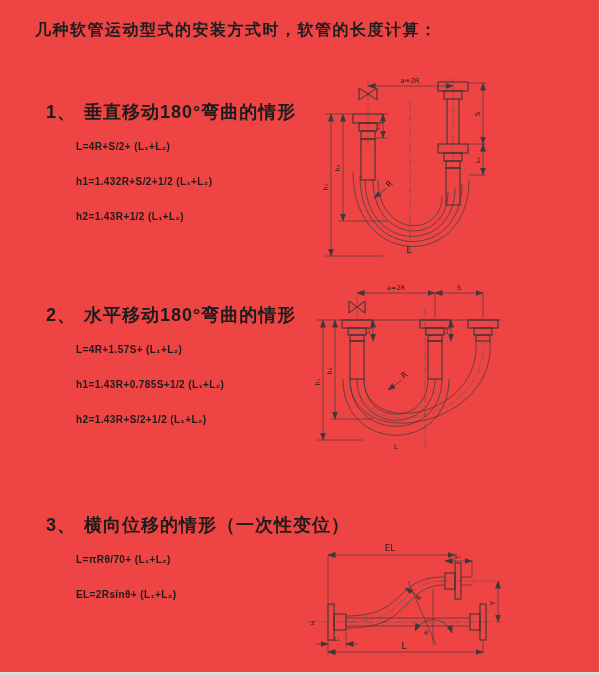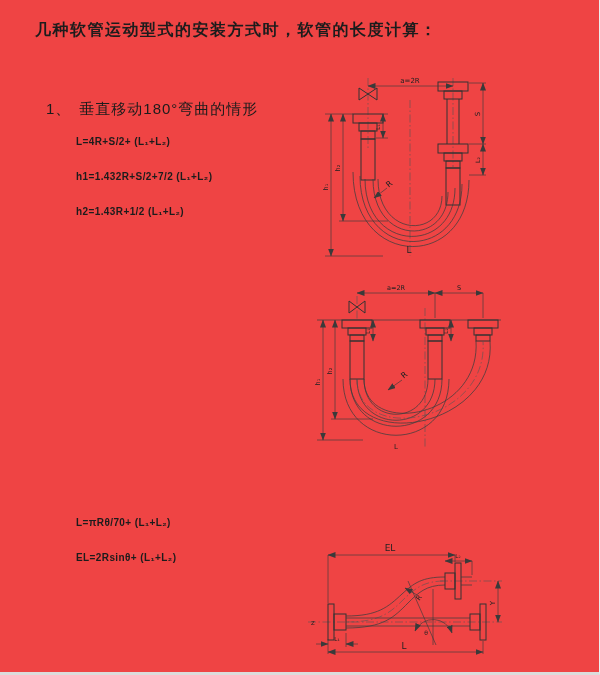--- a/index.html
+++ b/index.html
@@ -8,21 +8,21 @@
     background:#ef4444; overflow:hidden;
     border-right:1px solid #ededed; border-bottom:3px solid #dcdcdc;
     font-family:"Liberation Sans", sans-serif; color:#1c1c1c;
   }
   .title {
     position:absolute; left:35px; top:20px;
     font-size:16px; font-weight:bold; letter-spacing:1.5px; white-space:nowrap;
   }
   .section { position:absolute; left:46px; }
   #sec1 { top:100px; } #sec2 { top:303px; } #sec3 { top:513px; }
-  .sec-head { font-size:15px; font-weight:normal; letter-spacing:1px;
+  .sec-head { font-size:18px; font-weight:bold; letter-spacing:1px;
     margin:0 0 13px 0; white-space:nowrap; }
   .sec-head .num { margin-right:8px; }
   .formula { font-size:10px; font-weight:bold; letter-spacing:0.4px;
     line-height:20px; margin:0 0 15px 30px; white-space:nowrap; }
   .dwg { position:absolute; }
   #d1 { left:313px; top:72px; } #d2 { left:305px; top:278px; } #d3 { left:300px; top:502px;margin-top:35px; }
   svg { display:block; }
   svg text { font-family:"DejaVu Sans", sans-serif; fill:#222; }
   .ol  { fill:none; stroke:#333; stroke-width:1; }
   .thin{ fill:none; stroke:#3d3d3d; stroke-width:0.75; }
@@ -34,26 +34,37 @@
 
 <div class="page">
 
   <div class="title">几种软管运动型式的安装方式时，软管的长度计算：</div>
 
   <div class="section" id="sec1">
     <div class="sec-head">
       <span class="num">1、</span><span>垂直移动180°弯曲的情形</span>
     </div>
     <div class="formula">L=4R+S/2+ (L₁+L₂)</div>
-    <div class="formula">h1=1.432R+S/2+7/2 (L₁+L₂)</div>
+    <div class="formula">h1=1.432R+S/2+1/2 (L₁+L₂)</div>
     <div class="formula">h2=1.43R+1/2 (L₁+L₂)</div>
   </div>
 
+  <div class="section" id="sec2">
+    <div class="sec-head">
+      <span class="num">2、</span><span>水平移动180°弯曲的情形</span>
+    </div>
+    <div class="formula">L=4R+1.57S+ (L₁+L₂)</div>
+    <div class="formula">h1=1.43R+0.785S+1/2 (L₁+L₂)</div>
+    <div class="formula">h2=1.43R+S/2+1/2 (L₁+L₂)</div>
+  </div>
 
   <div class="section" id="sec3">
+    <div class="sec-head">
+      <span class="num">3、</span><span>横向位移的情形（一次性变位）</span>
+    </div>
     <div class="formula">L=πRθ/70+ (L₁+L₂)</div>
     <div class="formula">EL=2Rsinθ+ (L₁+L₂)</div>
   </div>
 
   <div class="dwg" id="d1">
   <svg width="285" height="195" viewBox="0 0 285 195">
     <defs>
       <pattern id="hh1" width="3.5" height="3.5" patternUnits="userSpaceOnUse">
         <path d="M0,3.5 L3.5,0 M0,0 L3.5,3.5" stroke="#4a4a4a" stroke-width="0.5"></path>
       </pattern>

